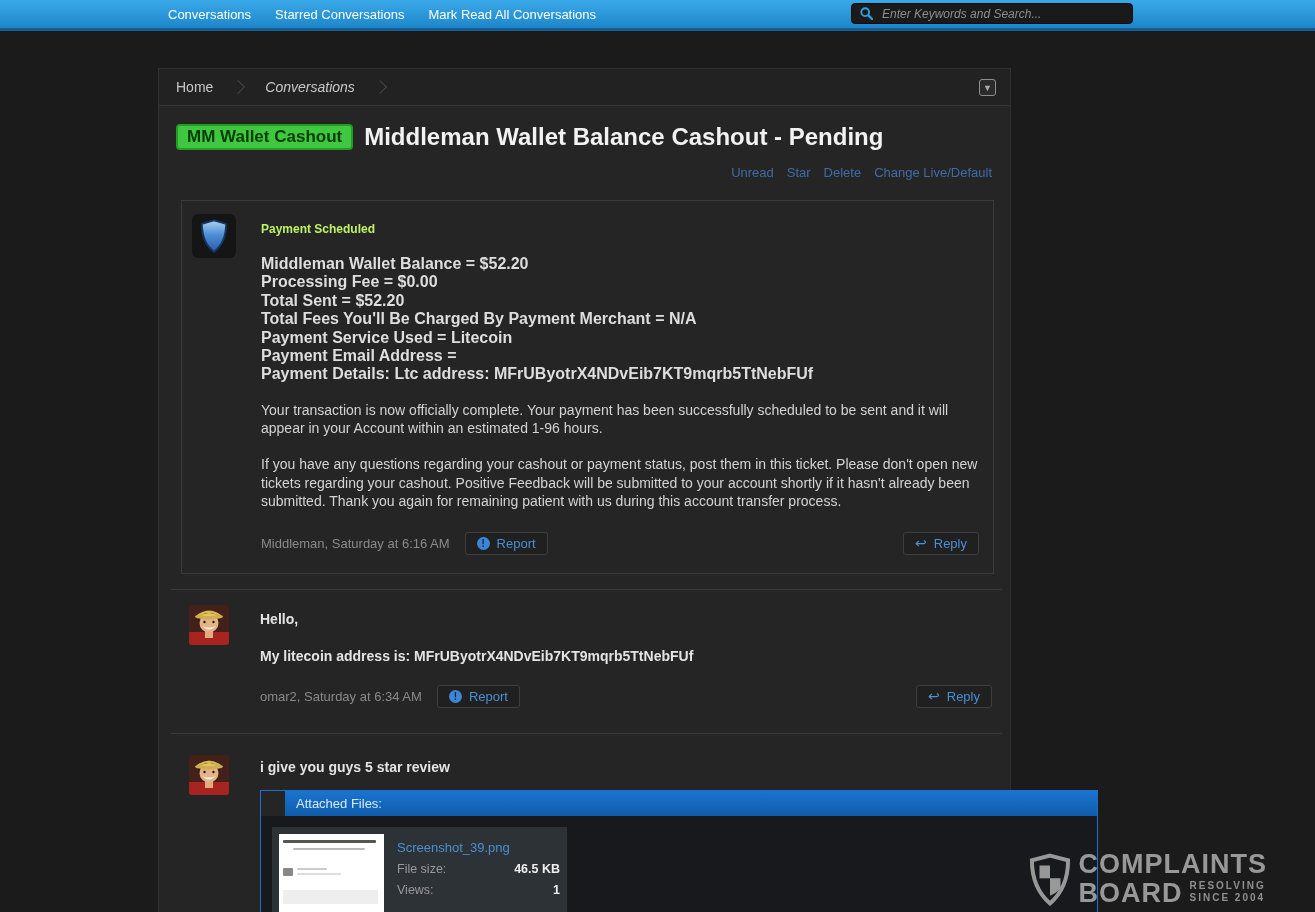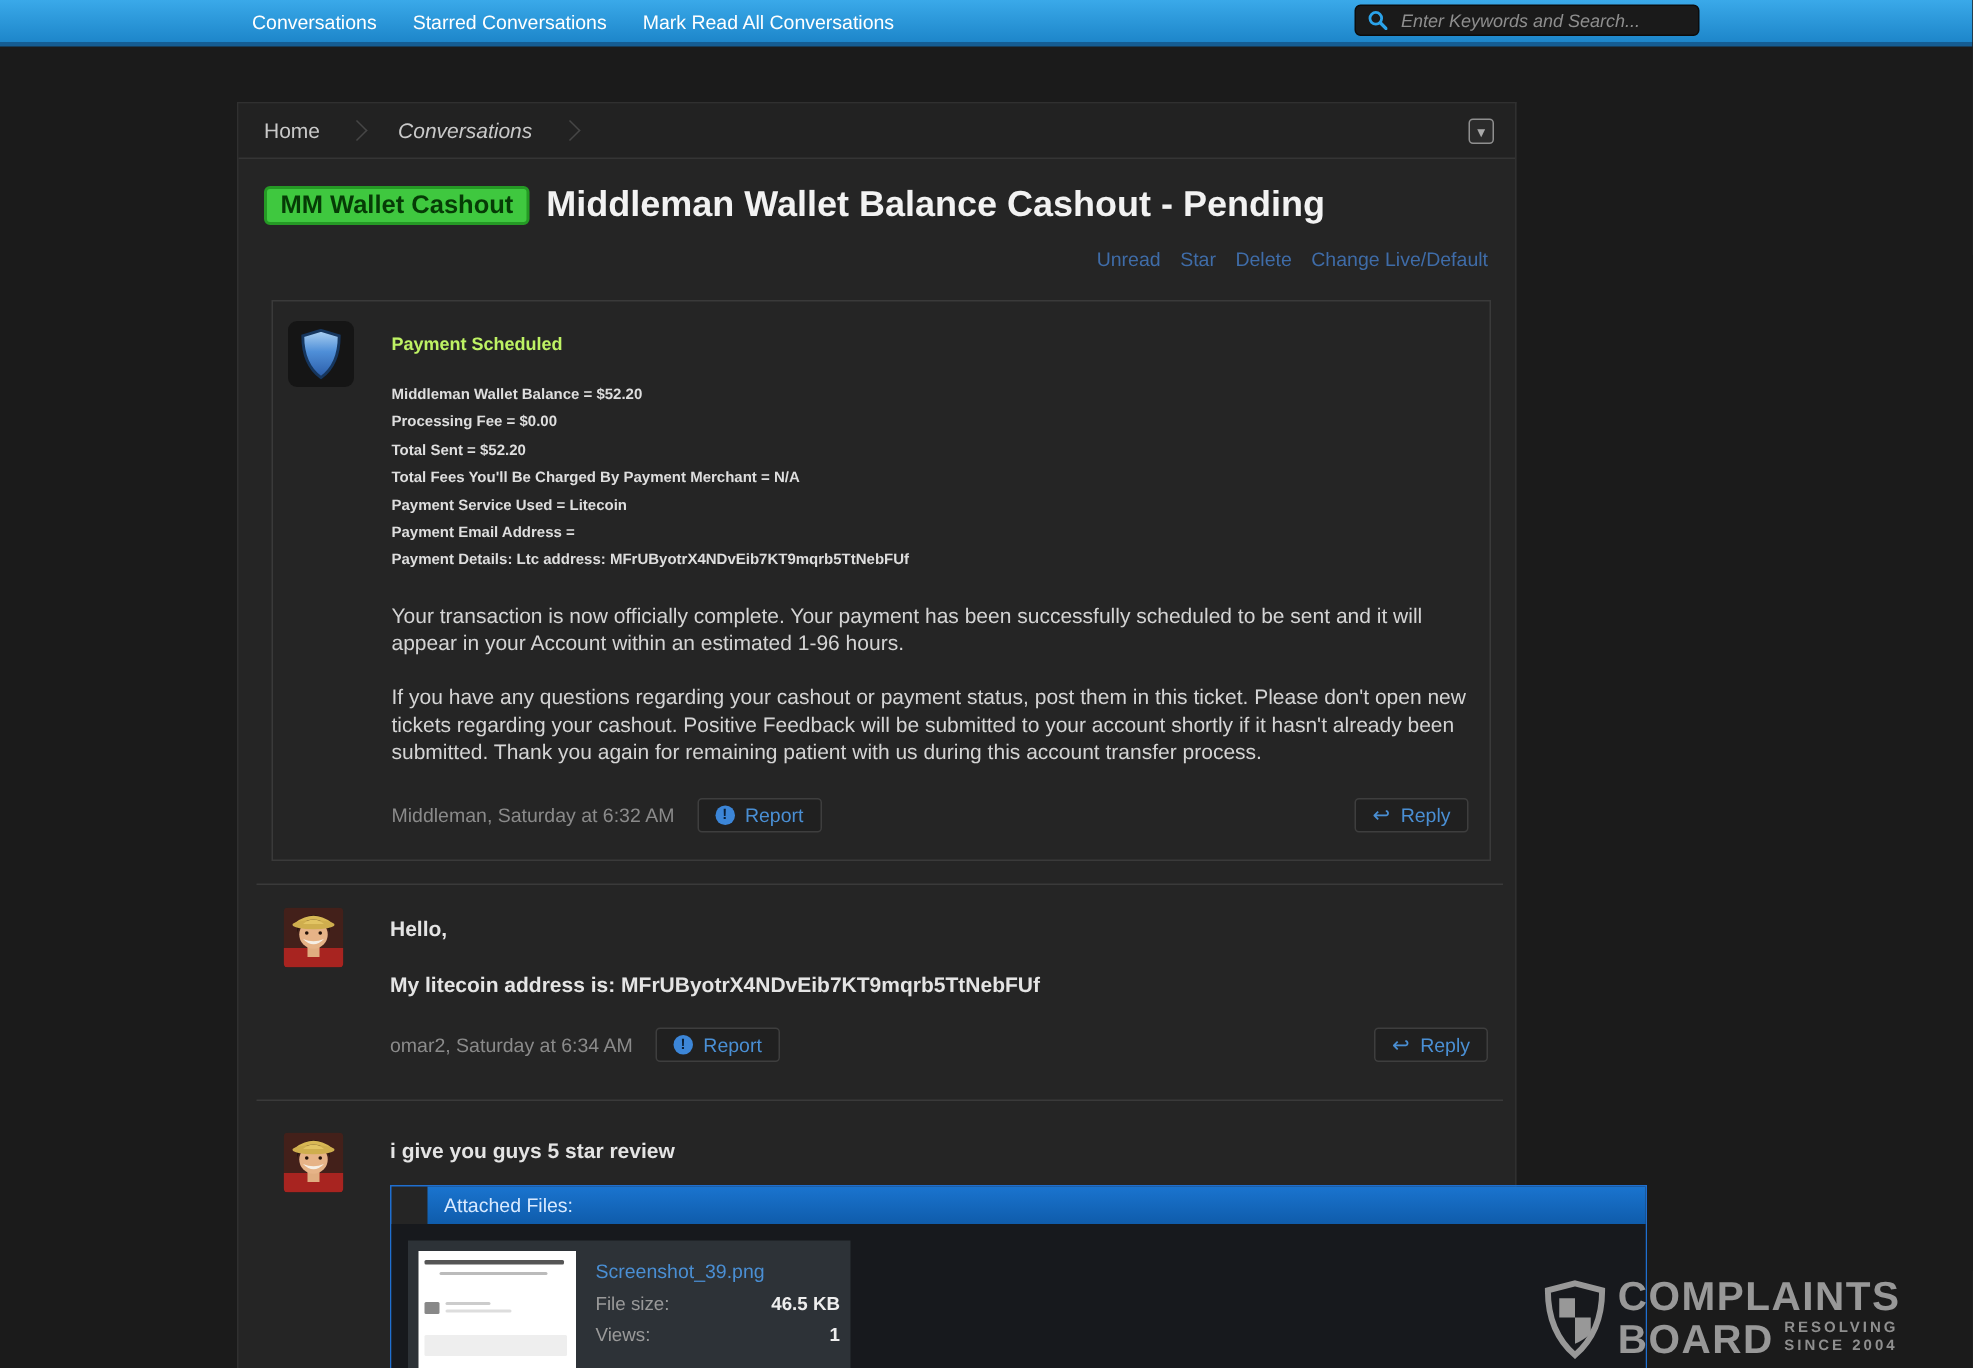--- a/index.html
+++ b/index.html
@@ -10,21 +10,21 @@
   
   .topnav{
     position:absolute;top:0;left:0;width:100%;height:28px;
     background:linear-gradient(#3aa9e9,#1d86ca);
     border-bottom:3px solid #155d93;
     display:flex;align-items:center;z-index:5;
   }
   .nav-links{margin-left:168px;display:flex;gap:24px;}
   .nav-link{color:#ffffff;font-size:13px;cursor:pointer;text-decoration:none;}
   .searchbox{
-    position:absolute;right:182px;top:3px;width:230px;height:21px;
+    position:absolute;right:182px;top:3px;width:282px;height:21px;
     background:#1a1a1a;border:1px solid #0c0c0c;border-radius:4px;
     display:flex;align-items:center;padding:0 8px;gap:7px;box-sizing:border-box;
   }
   .searchbox input{
     background:transparent;border:none;outline:none;flex:1;
     color:#9a9a9a;font-style:italic;font-size:12px;font-family:"Liberation Sans",sans-serif;
   }
   .searchbox input::placeholder{color:#8e8e8e;font-style:italic;}
   
   .container{
@@ -63,21 +63,21 @@
     margin:20px 16px 0 22px;border:1px solid #3a3a3a;
     padding:11px 12px 18px 10px;display:flex;
   }
   .avatar1{
     width:44px;height:44px;background:#151515;border-radius:6px;flex:none;
     display:flex;align-items:center;justify-content:center;margin-top:2px;cursor:pointer;
   }
   .m1-content{margin-left:25px;width:832px;}
   .m1-heading{color:#bef264;font-weight:bold;font-size:12px;margin-top:10px;}
   .pay-lines{margin-top:19px;}
-  .pay-lines div{color:#dedede;font-size:10px;font-weight:bold;line-height:18.4px;}
+  .pay-lines div{color:#dedede;font-size:16px;font-weight:bold;line-height:18.4px;}
   .para{color:#d4d4d4;font-size:14px;line-height:18.6px;margin-top:17px;}
   .msg-footer{display:flex;align-items:center;margin-top:21px;}
   .msg-meta{color:#8a8a8a;font-size:13px;}
   .btn{
     display:inline-flex;align-items:center;gap:7px;background:#202020;
     border:1px solid #3e3e3e;border-radius:3px;padding:3px 11px;
     color:#4a8fd4;font-size:13px;cursor:pointer;
   }
   .btn.report{margin-left:15px;}
   .btn.reply{margin-left:auto;margin-right:2px;}
@@ -182,21 +182,21 @@
         <div>Processing Fee = $0.00</div>
         <div>Total Sent = $52.20</div>
         <div>Total Fees You'll Be Charged By Payment Merchant = N/A</div>
         <div>Payment Service Used = Litecoin</div>
         <div>Payment Email Address =</div>
         <div>Payment Details: Ltc address: MFrUByotrX4NDvEib7KT9mqrb5TtNebFUf</div>
       </div>
       <div class="para">Your transaction is now officially complete. Your payment has been successfully scheduled to be sent and it will appear in your Account within an estimated 1-96 hours.</div>
       <div class="para">If you have any questions regarding your cashout or payment status, post them in this ticket. Please don't open new tickets regarding your cashout. Positive Feedback will be submitted to your account shortly if it hasn't already been submitted. Thank you again for remaining patient with us during this account transfer process.</div>
       <div class="msg-footer">
-        <span class="msg-meta">Middleman, Saturday at 6:32 AM</span>
+        <span class="msg-meta">Middleman, Saturday at 6:16 AM</span>
         <span class="btn report">
           <span class="info-dot">!</span>
           <span>Report</span>
         </span>
         <span class="btn reply">
           <span class="reply-arrow">↩</span>
           <span>Reply</span>
         </span>
       </div>
     </div>

